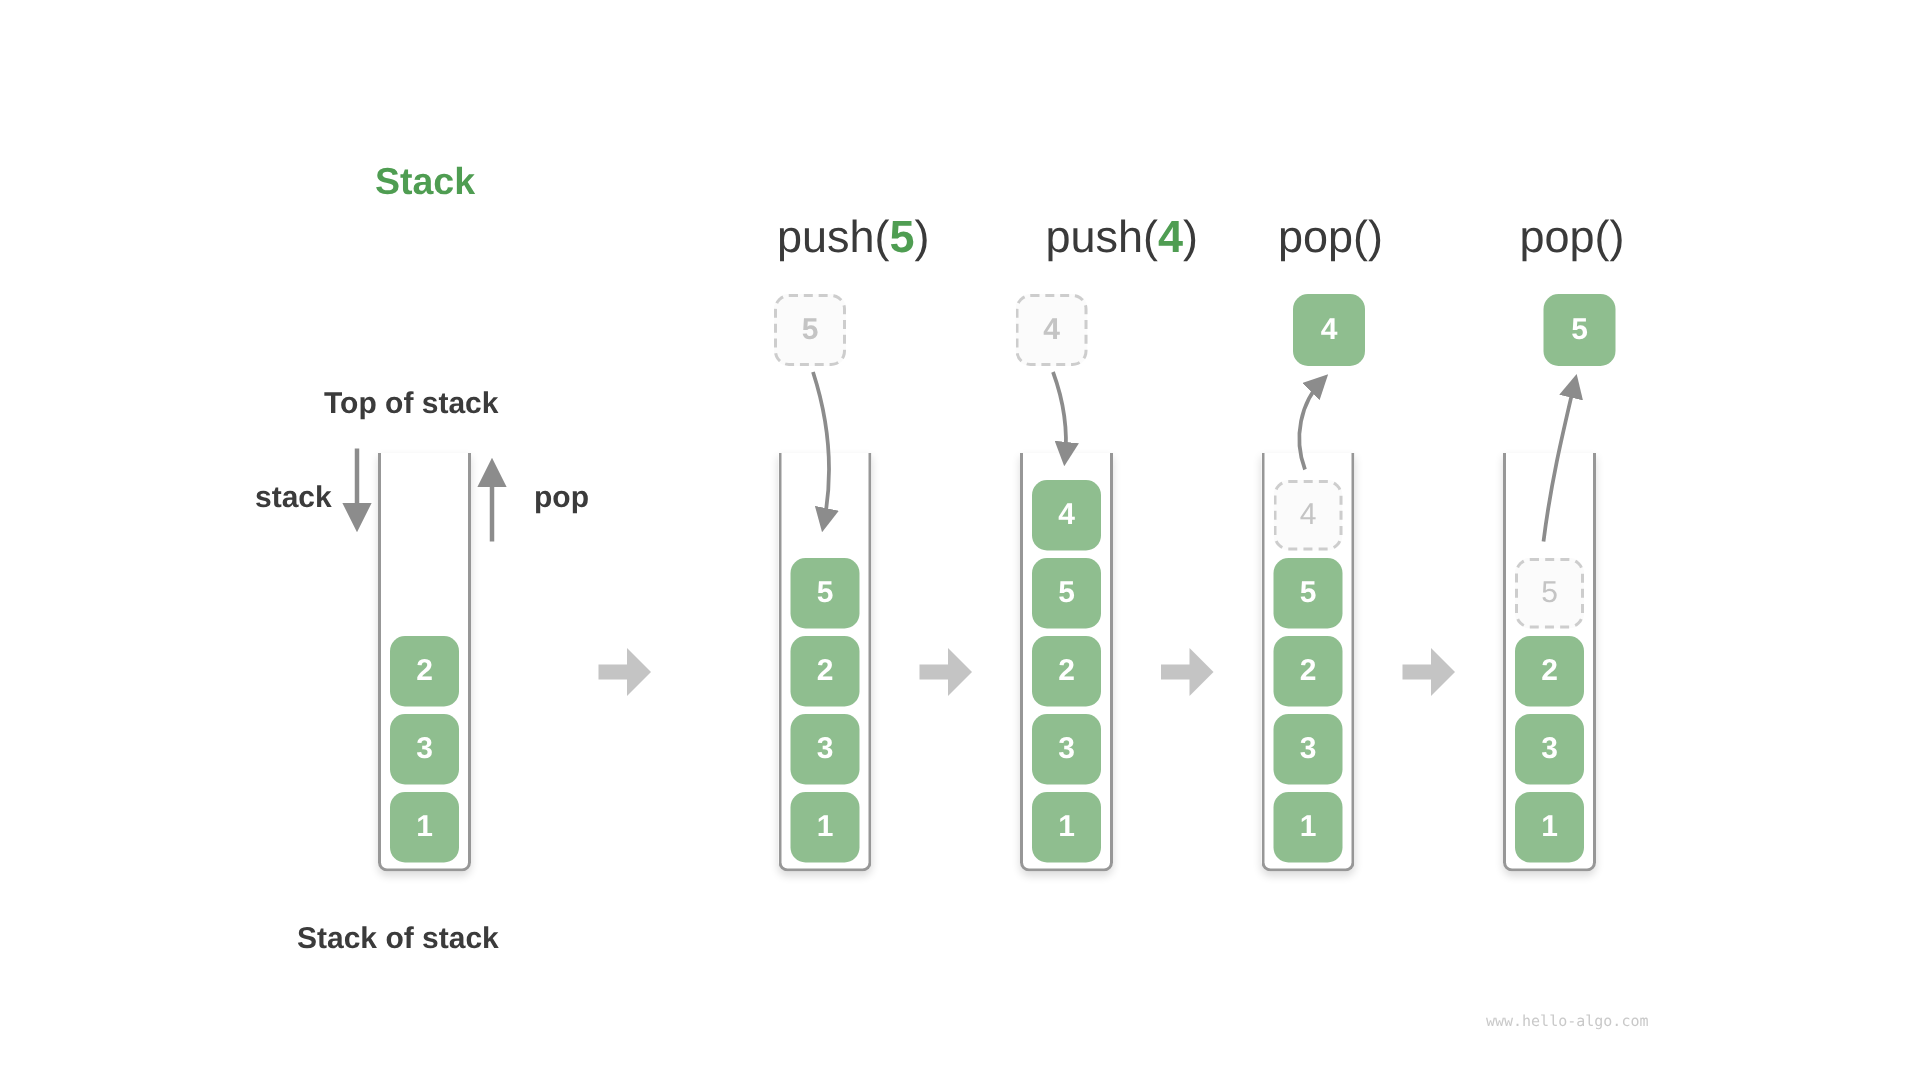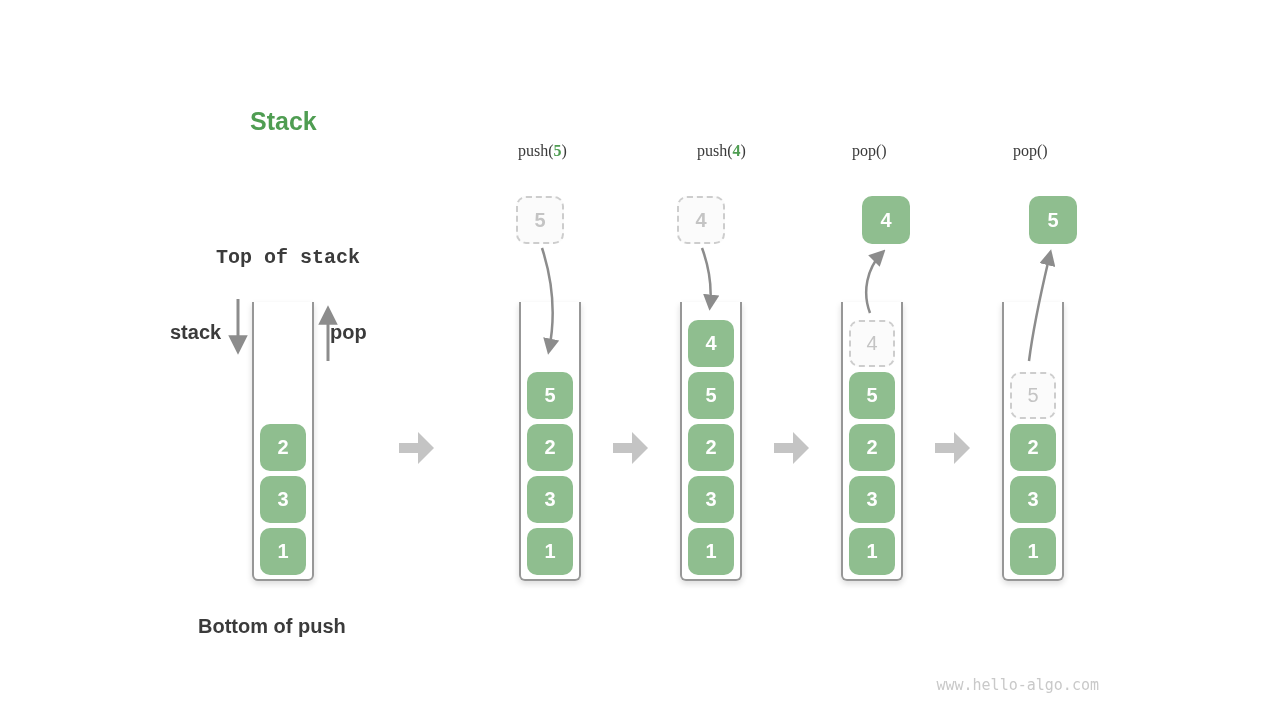--- a/index.html
+++ b/index.html
@@ -2,27 +2,27 @@
 <html><head>
 <meta charset="utf-8">
 <style>
   html,body{margin:0;padding:0;background:#ffffff;}
   .canvas{position:relative;width:1141px;height:720px;background:#ffffff;overflow:hidden;
           font-family:"Liberation Sans",sans-serif;}
 
   .title{position:absolute;left:250px;top:107px;font-size:25px;font-weight:700;color:#4f9d52;}
 
   .lbl{position:absolute;font-size:20px;font-weight:700;color:#3b3b3b;white-space:nowrap;}
-  .top-label{left:216px;top:246px;font-family:Liberation Mono, monospace;}
+  .top-label{left:216px;top:258px;}
   .bottom-label{left:198px;top:615px;}
   .push-label{left:170px;top:321px;}
-  .pop-label{left:330px;top:321px;}
+  .pop-label{left:356px;top:321px;}
 
-  .op{position:absolute;top:142px;font-family:Liberation Serif, serif;
-      font-size:16px;color:#3a3a3a;white-space:nowrap;}
+  .op{position:absolute;top:142px;font-family:Liberation Sans, sans-serif;
+      font-size:30px;color:#3a3a3a;white-space:nowrap;}
   .op .arg{color:#4f9d52;font-weight:700;}
   .op2{left:518px;} .op3{left:697px;} .op4{left:852px;} .op5{left:1013px;}
 
   .well{position:absolute;top:302px;width:58px;height:277px;
         border-left:2px solid #979797;border-right:2px solid #979797;border-bottom:2px solid #979797;
         border-radius:0 0 6px 6px;box-shadow:0 3px 6px rgba(0,0,0,0.14);}
   .w1{left:252px;} .w2{left:519px;} .w3{left:680px;} .w4{left:841px;} .w5{left:1002px;}
 
   .cell{position:absolute;width:46px;height:47px;border-radius:10px;box-sizing:border-box;
         display:flex;align-items:center;justify-content:center;
@@ -32,31 +32,31 @@
   .c1{left:260px;} .c2{left:527px;} .c3{left:688px;} .c4{left:849px;} .c5{left:1010px;}
   .slot0{top:320px;} .slot1{top:372px;} .slot2{top:424px;} .slot3{top:476px;} .slot4{top:528px;}
 
   .fcell{position:absolute;top:196px;width:48px;height:48px;border-radius:10px;box-sizing:border-box;
          display:flex;align-items:center;justify-content:center;font-size:20px;font-weight:700;}
   .fl2{left:516px;} .fl3{left:677px;} .fl4{left:862px;} .fl5{left:1029px;}
 
   .overlay{position:absolute;left:0;top:0;width:1280px;height:720px;pointer-events:none;}
 
   .watermark{position:absolute;right:42px;top:676px;font-family:"DejaVu Sans Mono","Liberation Mono",monospace;
-             font-size:15px;color:#c9c9c9;}
+             font-size:10px;color:#c9c9c9;}
 </style>
 </head>
 <body>
 
 <div class="canvas">
 
   <div class="title">Stack</div>
 
   <div class="lbl top-label">Top of stack</div>
-  <div class="lbl bottom-label">Bottom of push</div>
+  <div class="lbl bottom-label">Stack of stack</div>
   <div class="lbl push-label">stack</div>
   <div class="lbl pop-label">pop</div>
 
   <div class="op op2"><span>push(</span><span class="arg">5</span><span>)</span></div>
   <div class="op op3"><span>push(</span><span class="arg">4</span><span>)</span></div>
   <div class="op op4"><span>pop(</span><span class="arg"></span><span>)</span></div>
   <div class="op op5"><span>pop(</span><span class="arg"></span><span>)</span></div>
 
   <div class="fcell dashed fl2">5</div>
   <div class="fcell dashed fl3">4</div>

